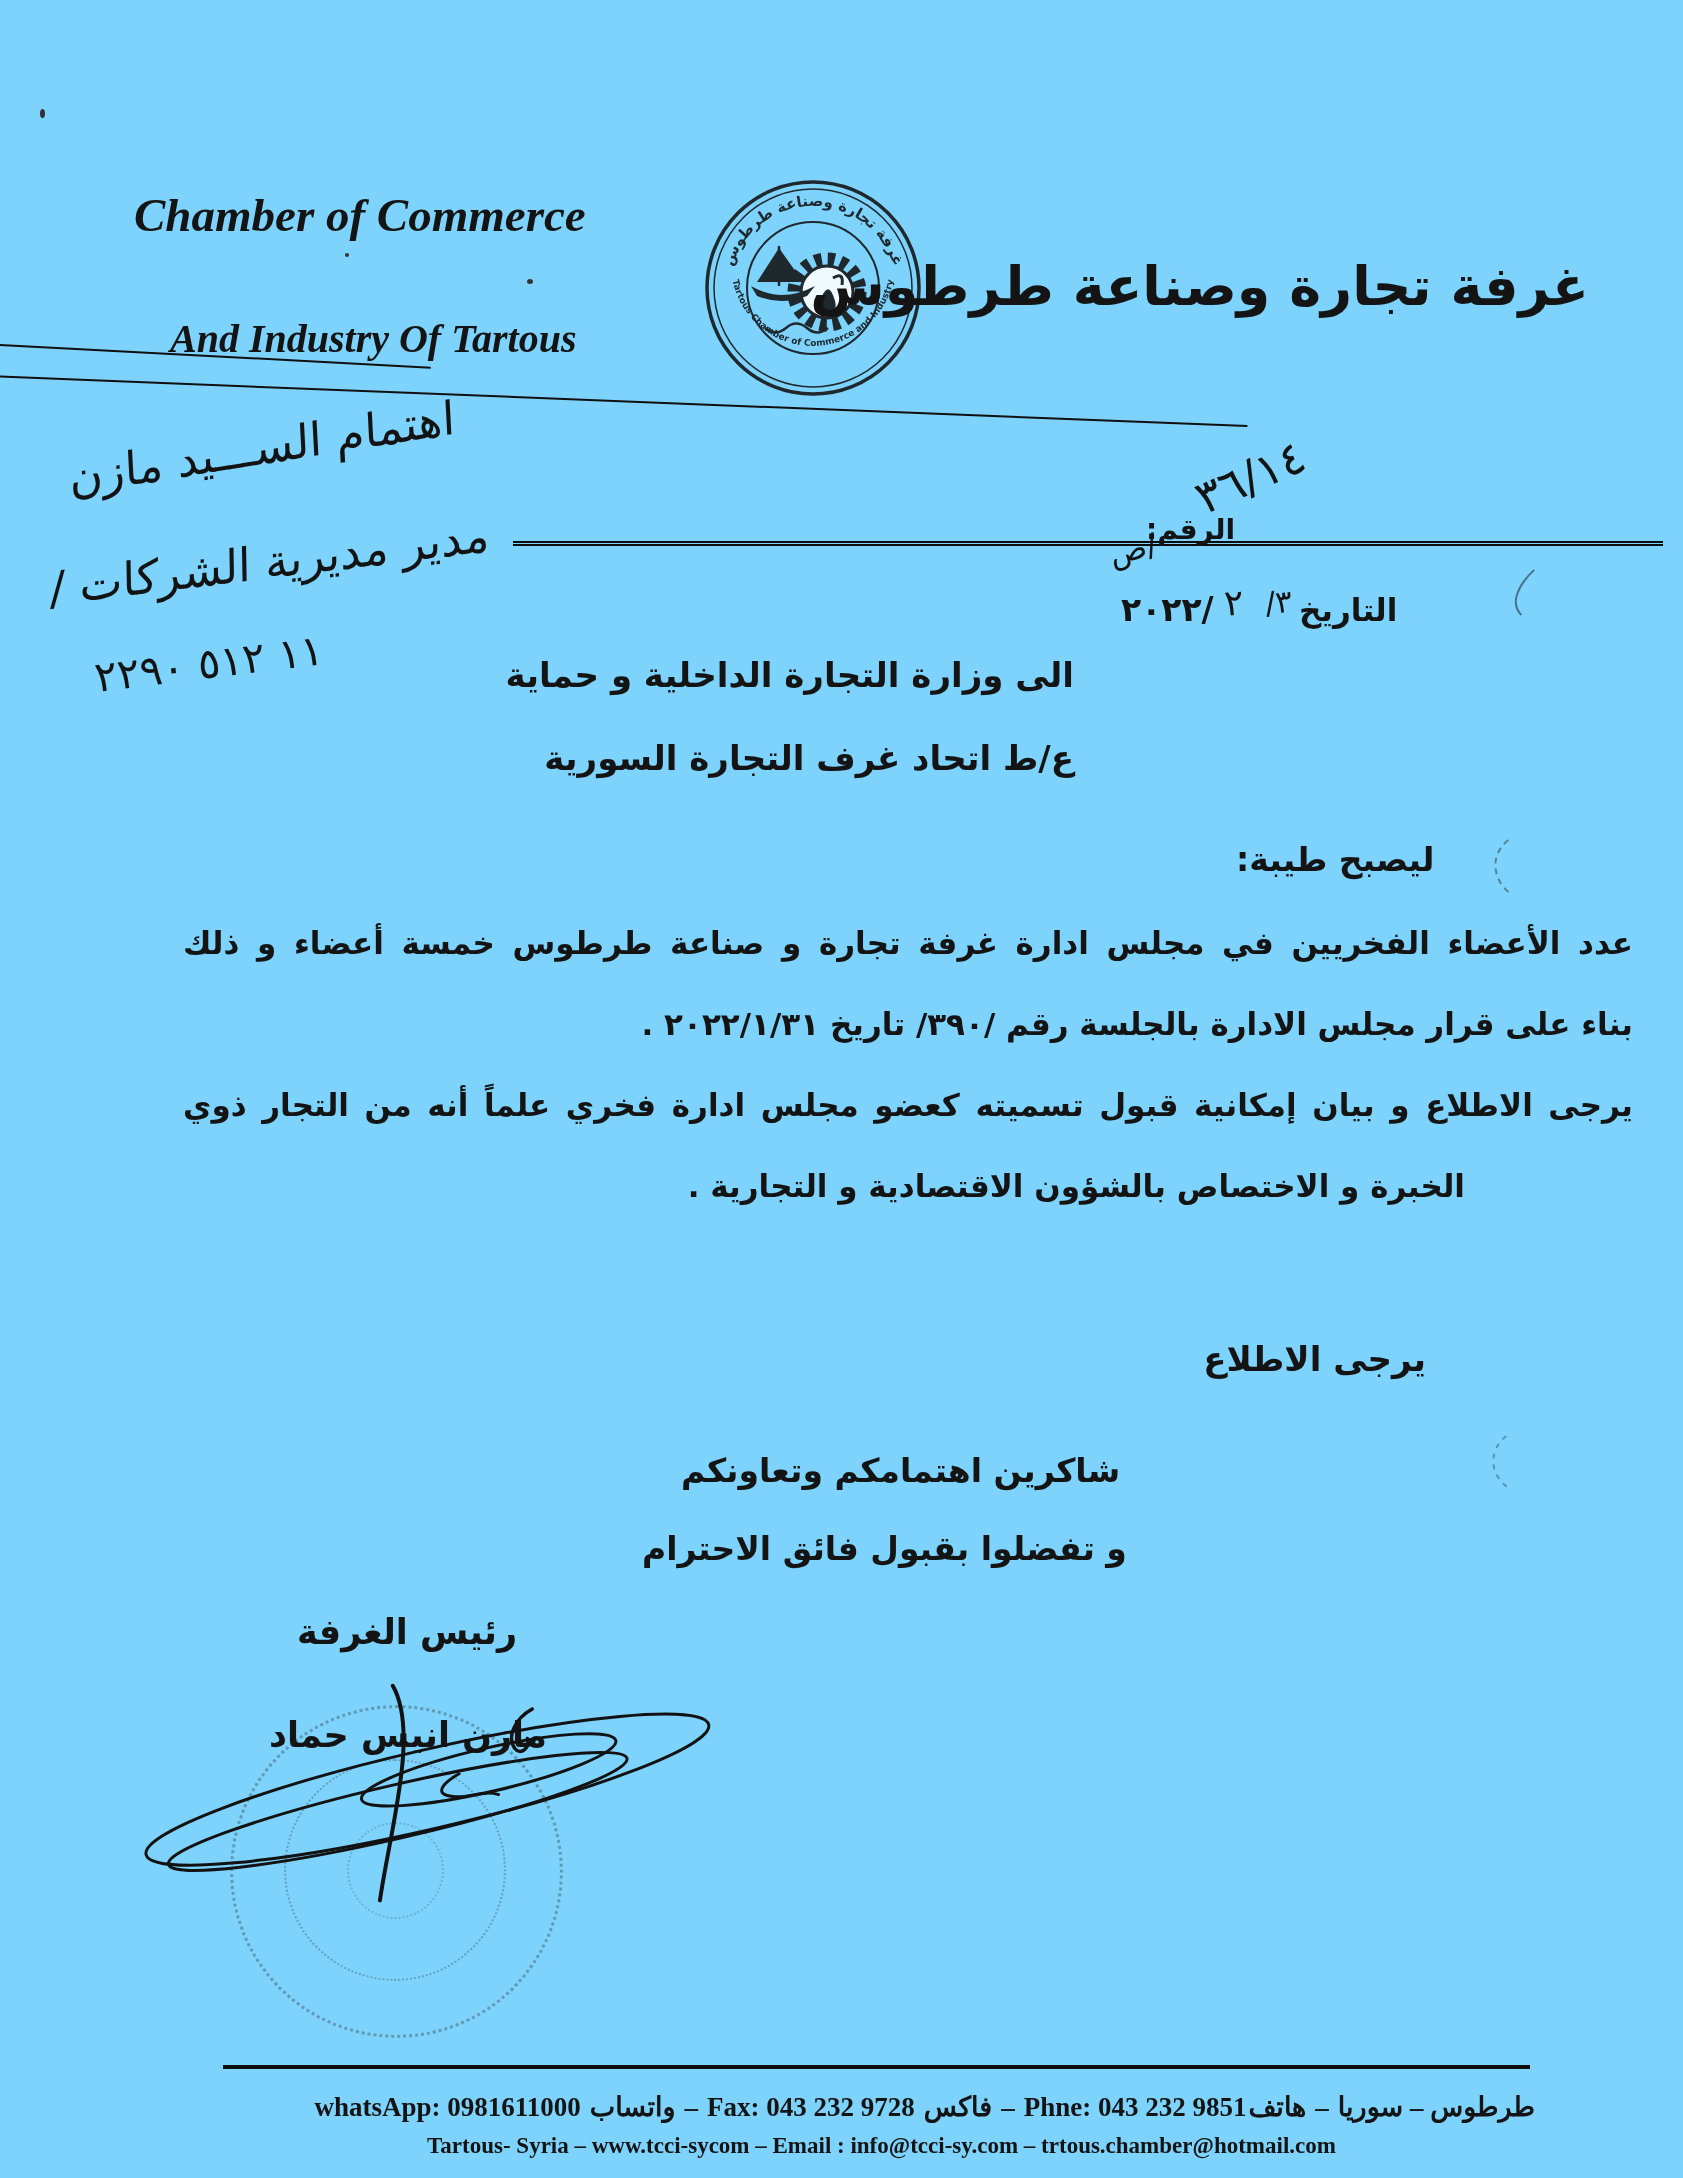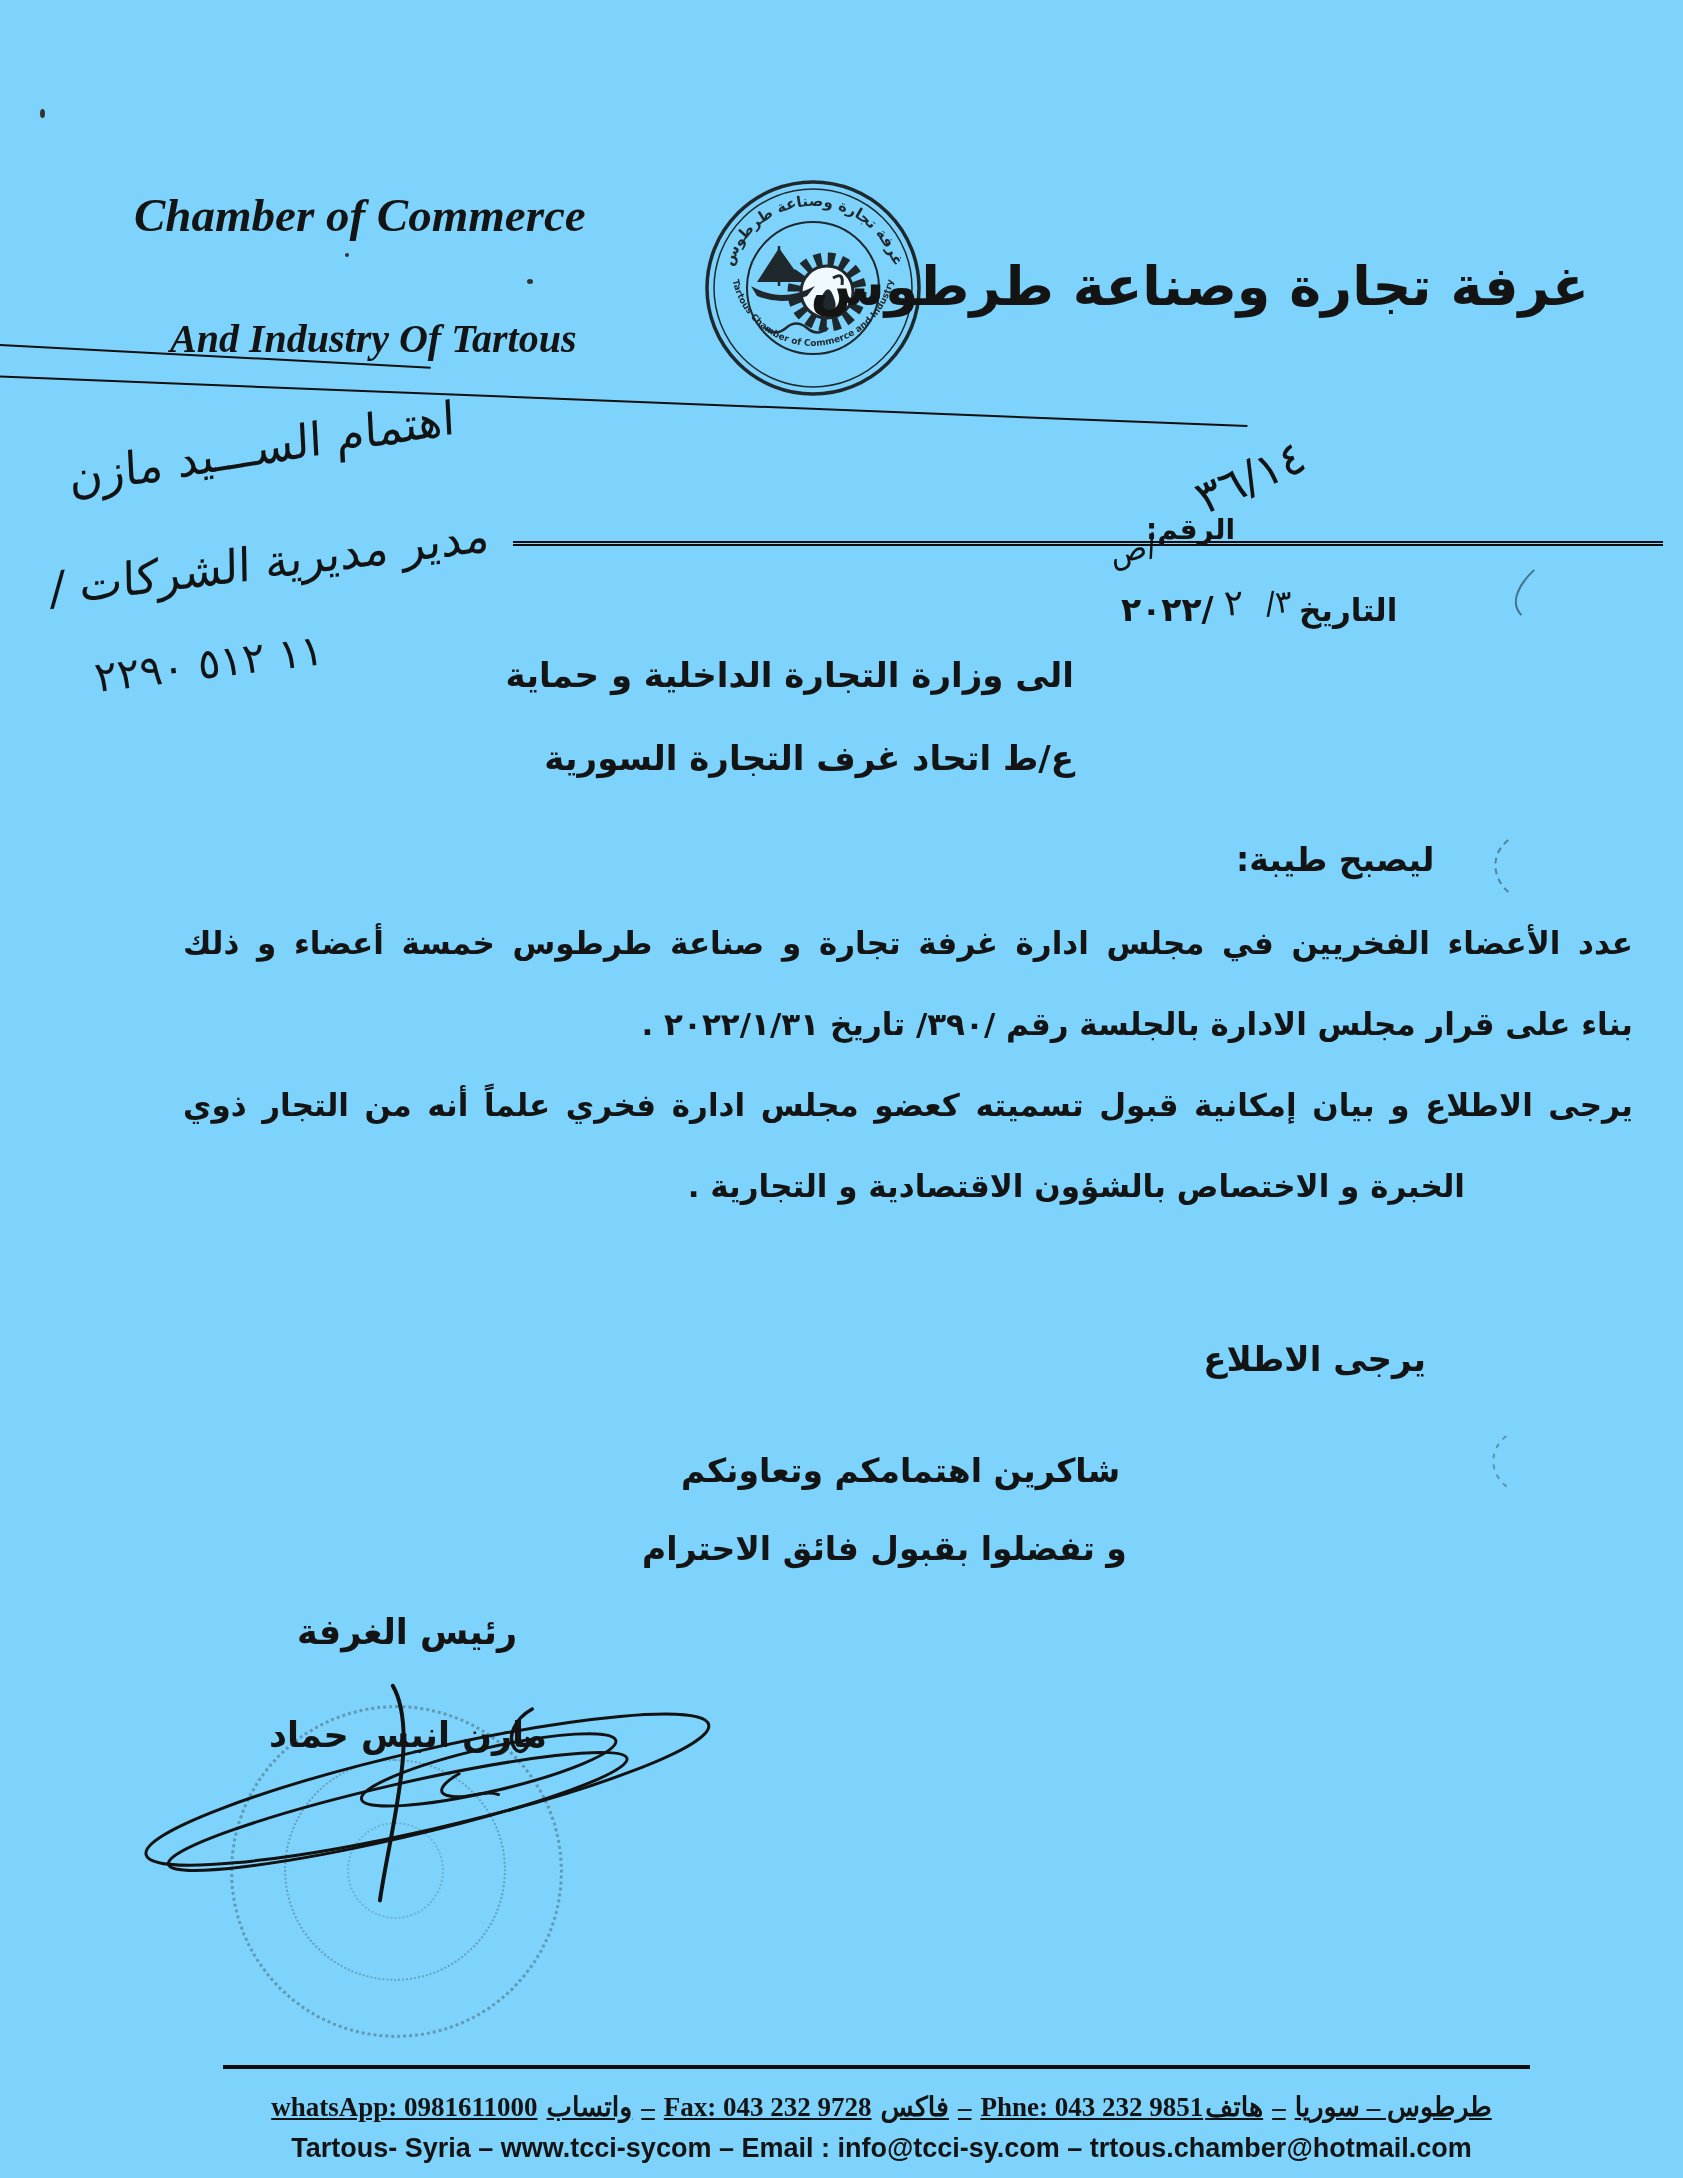--- a/index.html
+++ b/index.html
@@ -10,23 +10,23 @@
   .print{font-weight:700;}
   .en-title{font-family:"Liberation Serif",serif;font-style:italic;font-weight:bold;white-space:nowrap;}
   .hand{font-weight:400;color:#131313;white-space:nowrap;}
   .body-block{direction:rtl;}
   .body-line{font-size:31px;font-weight:700;line-height:81px;white-space:nowrap;}
   .jline{white-space:normal;text-align:justify;text-align-last:justify;-moz-text-align-last:justify;}
   .rline{text-align:right;}
   .indent5{padding-right:168px;}
   .rule-double{border-top:2px solid #0c0c0c;border-bottom:2px solid #0c0c0c;height:5px;box-sizing:border-box;}
   .footer-rule{background:#0c0c0c;}
-  .footer-row{display:flex;flex-direction:row;justify-content:center;align-items:baseline;gap:9px;
-              font-family:"Liberation Serif",serif;font-weight:bold;font-size:27px;white-space:nowrap;text-decoration:underline;}
-  .footer-line2{font-family:Liberation Sans, sans-serif;font-weight:bold;font-size:27px;text-align:center;white-space:nowrap;}
+  .footer-row{display:flex;flex-direction:row;justify-content:flex-end;align-items:baseline;gap:9px;
+              font-family:"Liberation Serif",serif;font-weight:bold;font-size:27px;white-space:nowrap;}
+  .footer-line2{font-family:Liberation Serif, serif;font-weight:bold;font-size:23px;text-align:center;white-space:nowrap;}
   .stamp-ring{position:absolute;border-radius:50%;}
   .speck{position:absolute;background:#333;border-radius:50%;}
   svg{display:block;}
 </style>
 </head>
 <body>
 
 <div class="page">
 
   <div class="abs en-title" style="left:134px;top:188px;font-size:47px;">Chamber of Commerce</div>

